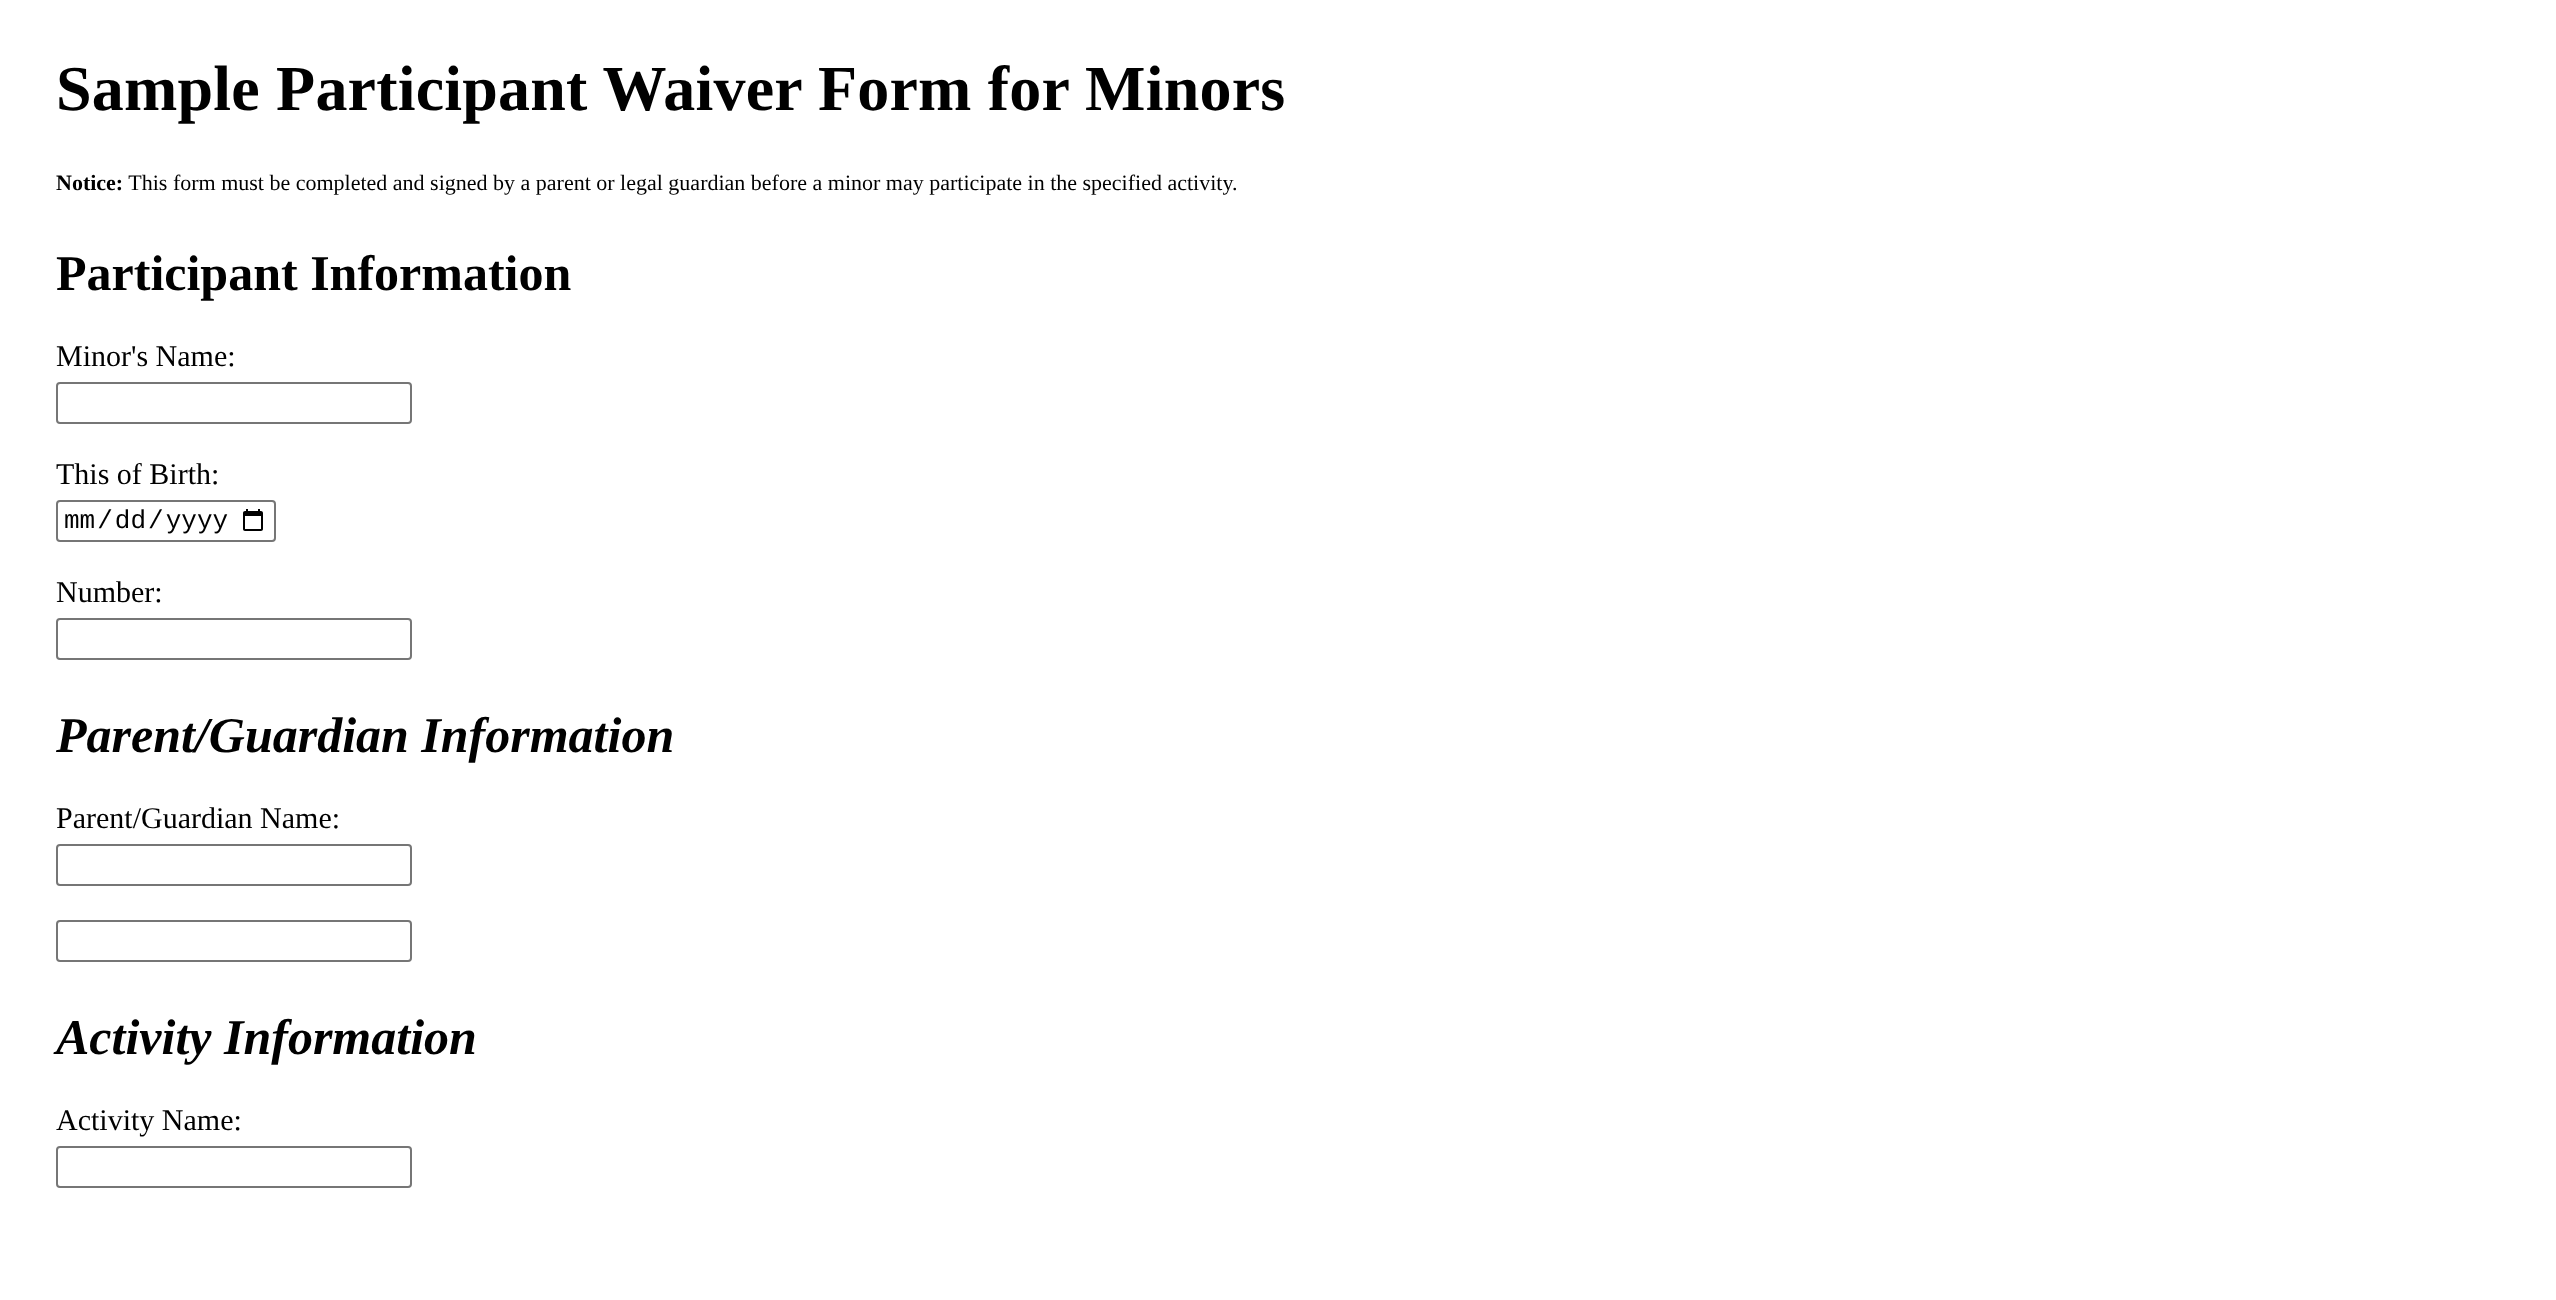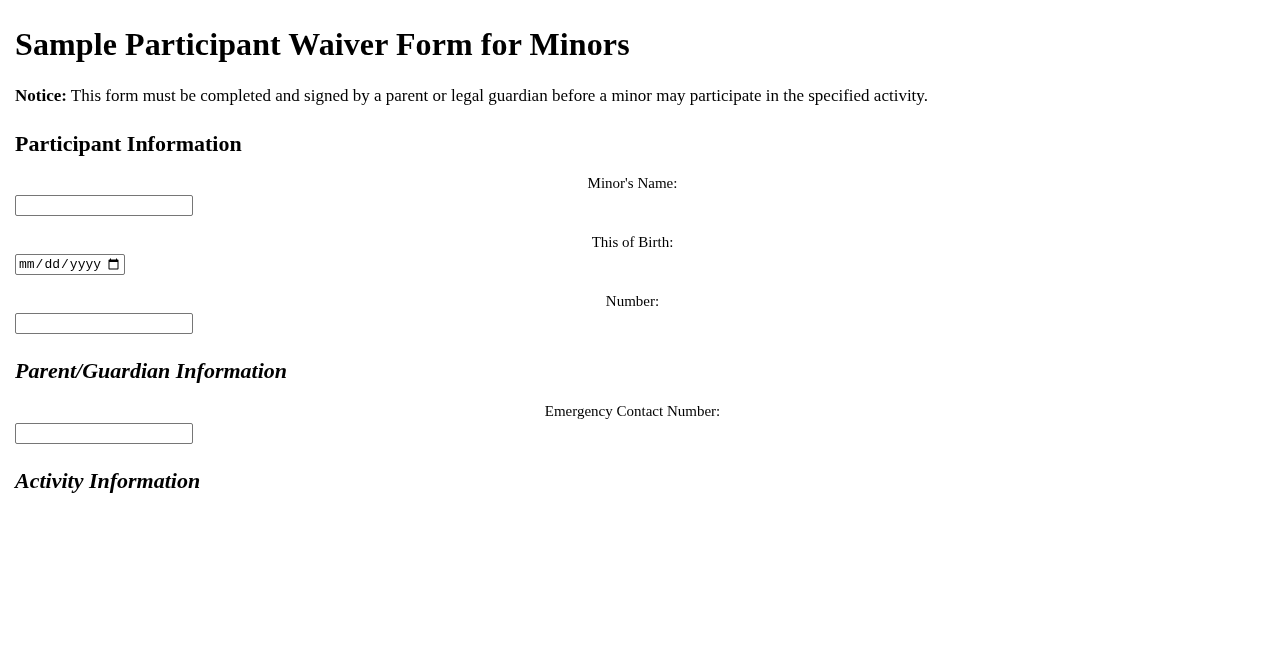--- a/index.html
+++ b/index.html
@@ -8,53 +8,52 @@
     background: #ffffff;
   }
   body {
     width: 1278px;
     height: 650px;
     font-family: "Liberation Serif", "DejaVu Serif", serif;
     color: #000000;
     overflow: hidden;
   }
   .page {
-    padding: 8px 28px 0 15px;
+    padding: 8px 28px 0 28px;
     box-sizing: border-box;
   }
   h1.doc-title {
     font-size: 32px;
     font-weight: bold;
     margin: 18px 0 0 0;
     line-height: 1.15;
     letter-spacing: 0.1px;
   }
   p.notice {
-    font-size: 17px;
+    font-size: 11px;
     margin: 22px 0 0 0;
     line-height: 1.3;
   }
   p.notice .notice-label {
     font-weight: bold;
   }
   h2.section-title {
-    font-size: 22px;
+    font-size: 25px;
     font-weight: bold;
     margin: 24px 0 0 0;
     line-height: 1.2;
   }
   .field {
     margin-top: 17px;
   }
   .field-label {
     font-size: 15px;
     display: block;
     line-height: 1.2;
     margin-bottom: 3px;
-    text-align: center;
   }
   input.text-input {
     width: 172px;
     height: 17px;
     font-family: "Liberation Sans", sans-serif;
     font-size: 13px;
     padding: 1px 2px;
     border: 1px solid #767676;
     border-radius: 2px;
     background: #ffffff;
@@ -99,22 +98,29 @@
     <input class="date-input" type="date" value="" style="">
   </div>
 
   <div class="field">
     <label class="field-label">Number:</label>
     <input class="text-input" type="text" value="" style="">
   </div>
 
   <h2 class="section-title section-gap">Parent/Guardian Information</h2>
 
+  <div class="field">
+    <label class="field-label">Parent/Guardian Name:</label>
+    <input class="text-input" type="text" value="" style="">
+  </div>
 
   <div class="field">
-    <label class="field-label">Emergency Contact Number:</label>
     <input class="text-input" type="text" value="" style="">
   </div>
 
   <h2 class="section-title section-gap">Activity Information</h2>
 
+  <div class="field">
+    <label class="field-label">Activity Name:</label>
+    <input class="text-input" type="text" value="" style="">
+  </div>
 
 </div>
 
 </body></html>

